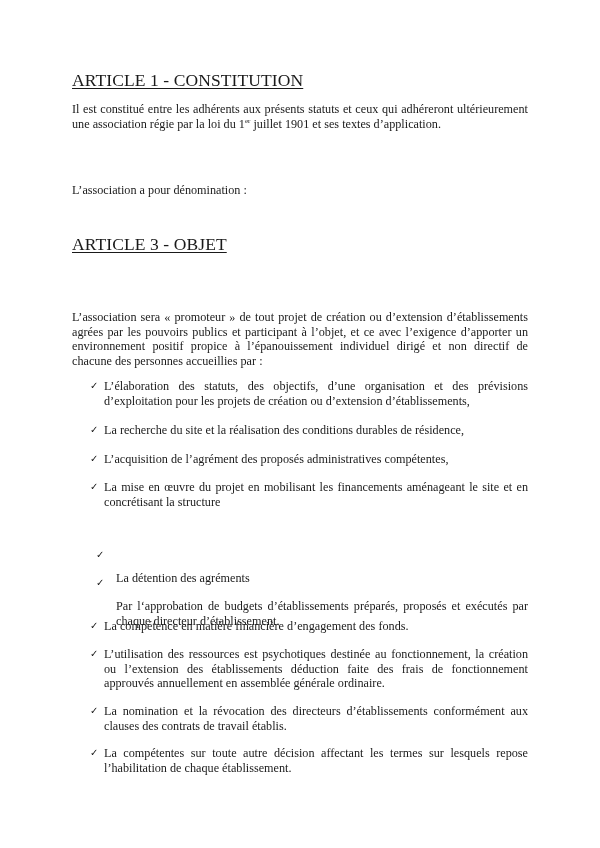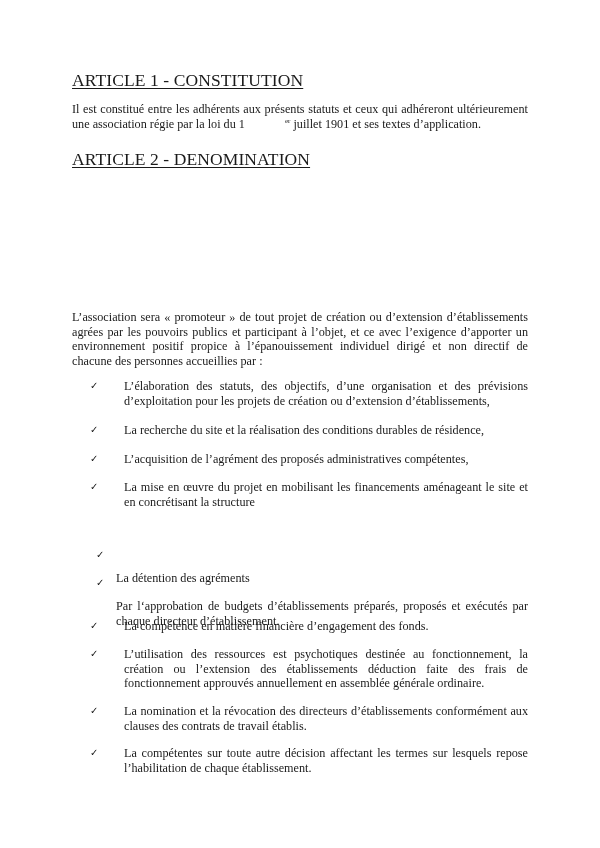--- a/index.html
+++ b/index.html
@@ -5,36 +5,37 @@
     html, body { margin: 0; padding: 0; background: #ffffff; }
     body { width: 600px; height: 848px; position: relative; overflow: hidden;
       font-family: "Liberation Serif", "DejaVu Serif", serif; color: #1a1a1a; }
     .page { position: absolute; left: 0; top: 0; width: 600px; height: 788px; background: #fff; padding-left: 28px; }
     .h { position: absolute; left: 72px; font-size: 17.5px; line-height: 20px; text-decoration: underline;
       text-decoration-thickness: 1px; text-underline-offset: 2px; letter-spacing: 0.1px; white-space: nowrap; }
     .p { position: absolute; left: 72px; width: 456px; font-size: 12.2px; line-height: 14.6px; text-align: justify; }
     .p.last-left { text-align-last: left; }
     .bl { position: absolute; left: 90px; width: 438px; font-size: 12.2px; line-height: 14.6px; }
     .bl .ck { position: absolute; left: 0; top: 0; font-family: "DejaVu Sans", sans-serif; font-size: 10px; line-height: 14.6px; }
-    .bl .tx { margin-left: 34px; text-align: justify; display: block; }
+    .bl .tx { margin-left: 14px; text-align: justify; display: block; }
     .bl2 { left: 116px; width: 412px; }
     .bl2 .tx { margin-left: 0; margin-top: 23px; }
     .bl2 .ck { left: -20px; }
-    sup { font-size: 7px; vertical-align: 5px; line-height: 0; margin-left: 40px; }
+    sup { font-size: 7px; vertical-align: 5px; line-height: 0; }
   </style>
 </head>
 <body>
 
 <div class="page">
 
   <div class="h" style="top:70px">ARTICLE 1 - CONSTITUTION</div>
   <div class="p last-left" style="top:102px"><span>Il est constitué entre les adhérents aux présents statuts et ceux qui adhéreront ultérieurement une association régie par la loi du  1</span><sup>er</sup><span> juillet 1901 et ses textes d’application.</span></div>
 
-  <div class="h" style="top:149px">ARTICLE 2 - DENOMINATION</div>
+  <div class="p" style="top:183px">L’association a pour dénomination :</div>
 
+  <div class="h" style="top:234px">ARTICLE 3 - OBJET</div>
   <div class="p last-left" style="top:310px">L’association sera « promoteur » de tout projet de création ou d’extension d’établissements agrées par les pouvoirs publics et participant à l’objet, et ce avec l’exigence d’apporter un environnement positif propice à l’épanouissement individuel dirigé et non directif de chacune des personnes accueillies par :</div>
 
   <div class="bl" style="top:379px">
     <span class="ck">✓</span>
     <span class="tx" style="text-align-last:left">L’élaboration des statuts, des objectifs, d’une organisation et des prévisions d’exploitation pour les projets de création ou d’extension d’établissements,</span>
   </div>
   <div class="bl" style="top:423px">
     <span class="ck">✓</span>
     <span class="tx">La recherche du site et la réalisation des conditions durables de résidence,</span>
   </div>

